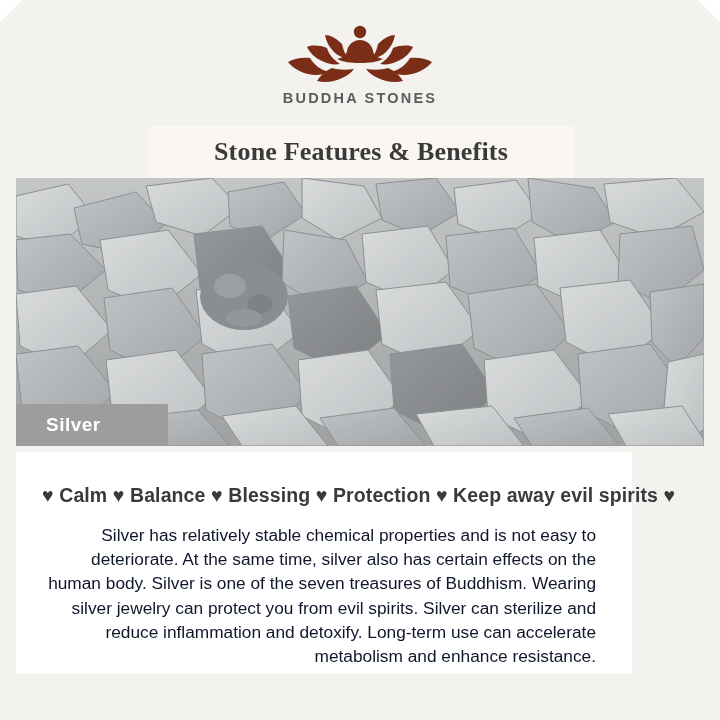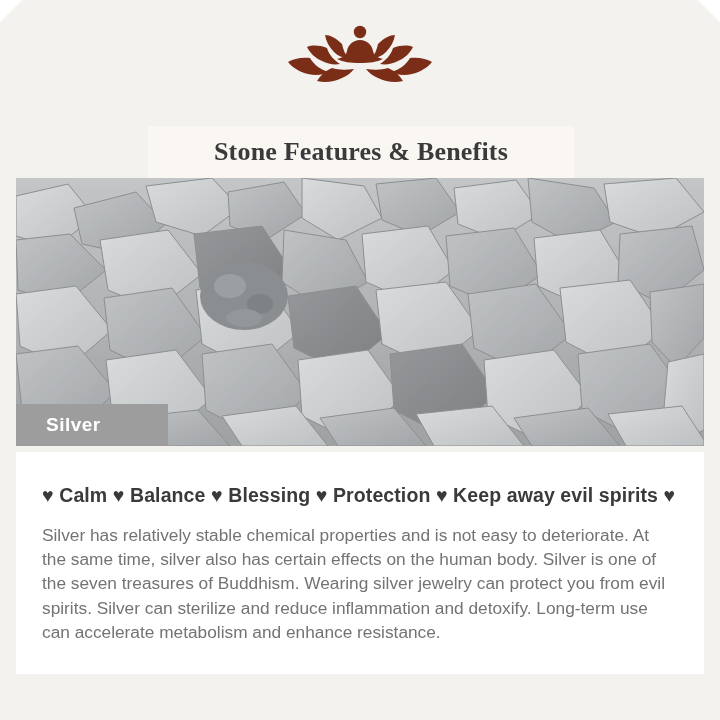--- a/index.html
+++ b/index.html
@@ -103,40 +103,40 @@
     color: #ffffff;
     font-size: 19px;
     font-weight: bold;
     letter-spacing: 0.5px;
   }
 
   .text-panel {
     position: absolute;
     top: 452px;
     left: 16px;
-    width: 688px;
+    width: 616px;
     height: 222px;
     background: #ffffff;
     box-sizing: border-box;
     padding: 24px 36px 0 26px;
   }
   .keywords {
     text-align: center;
     font-size: 19.5px;
     font-weight: bold;
     color: #3a3a3a;
     margin: 8px 0 16px 0;
     letter-spacing: 0.1px;
     white-space: nowrap;
   }
   .body-text {
     font-size: 17.3px;
     line-height: 1.40;
-    color: #737373;
-    text-align: left;
+    color: #0f172a;
+    text-align: right;
   }
   .footer-space {
     position: absolute;
     left: 0;
     bottom: 0;
     width: 720px;
     height: 46px;
     background: #f4f2ef;
   }
 </style>
@@ -170,20 +170,21 @@
 
         <path d="M30 40 c-9 -1 -17 1 -22 4 c5 6 12 10 20 12 c8 2 15 1 21 -2 c-8 -2 -15 -7 -19 -14 z"></path>
 
         <path d="M130 40 c9 -1 17 1 22 4 c-5 6 -12 10 -20 12 c-8 2 -15 1 -21 -2 c8 -2 15 -7 19 -14 z"></path>
 
         <path d="M52 50 c-7 3 -12 8 -15 13 c8 2 17 1 25 -3 c5 -2 9 -5 12 -9 c-8 1 -16 1 -22 -1 z"></path>
 
         <path d="M108 50 c7 3 12 8 15 13 c-8 2 -17 1 -25 -3 c-5 -2 -9 -5 -12 -9 c8 1 16 1 22 -1 z"></path>
       </g>
     </svg>
+    <div class="logo-text">BUDDHA STONES</div>
   </div>
 
   <div class="title-band">
     <div class="title">Stone Features &amp; Benefits</div>
   </div>
 
   <div class="photo">
     <svg width="688" height="268" viewBox="0 0 688 268">
       <defs>
         <linearGradient id="bg" x1="0" y1="0" x2="0" y2="1">

